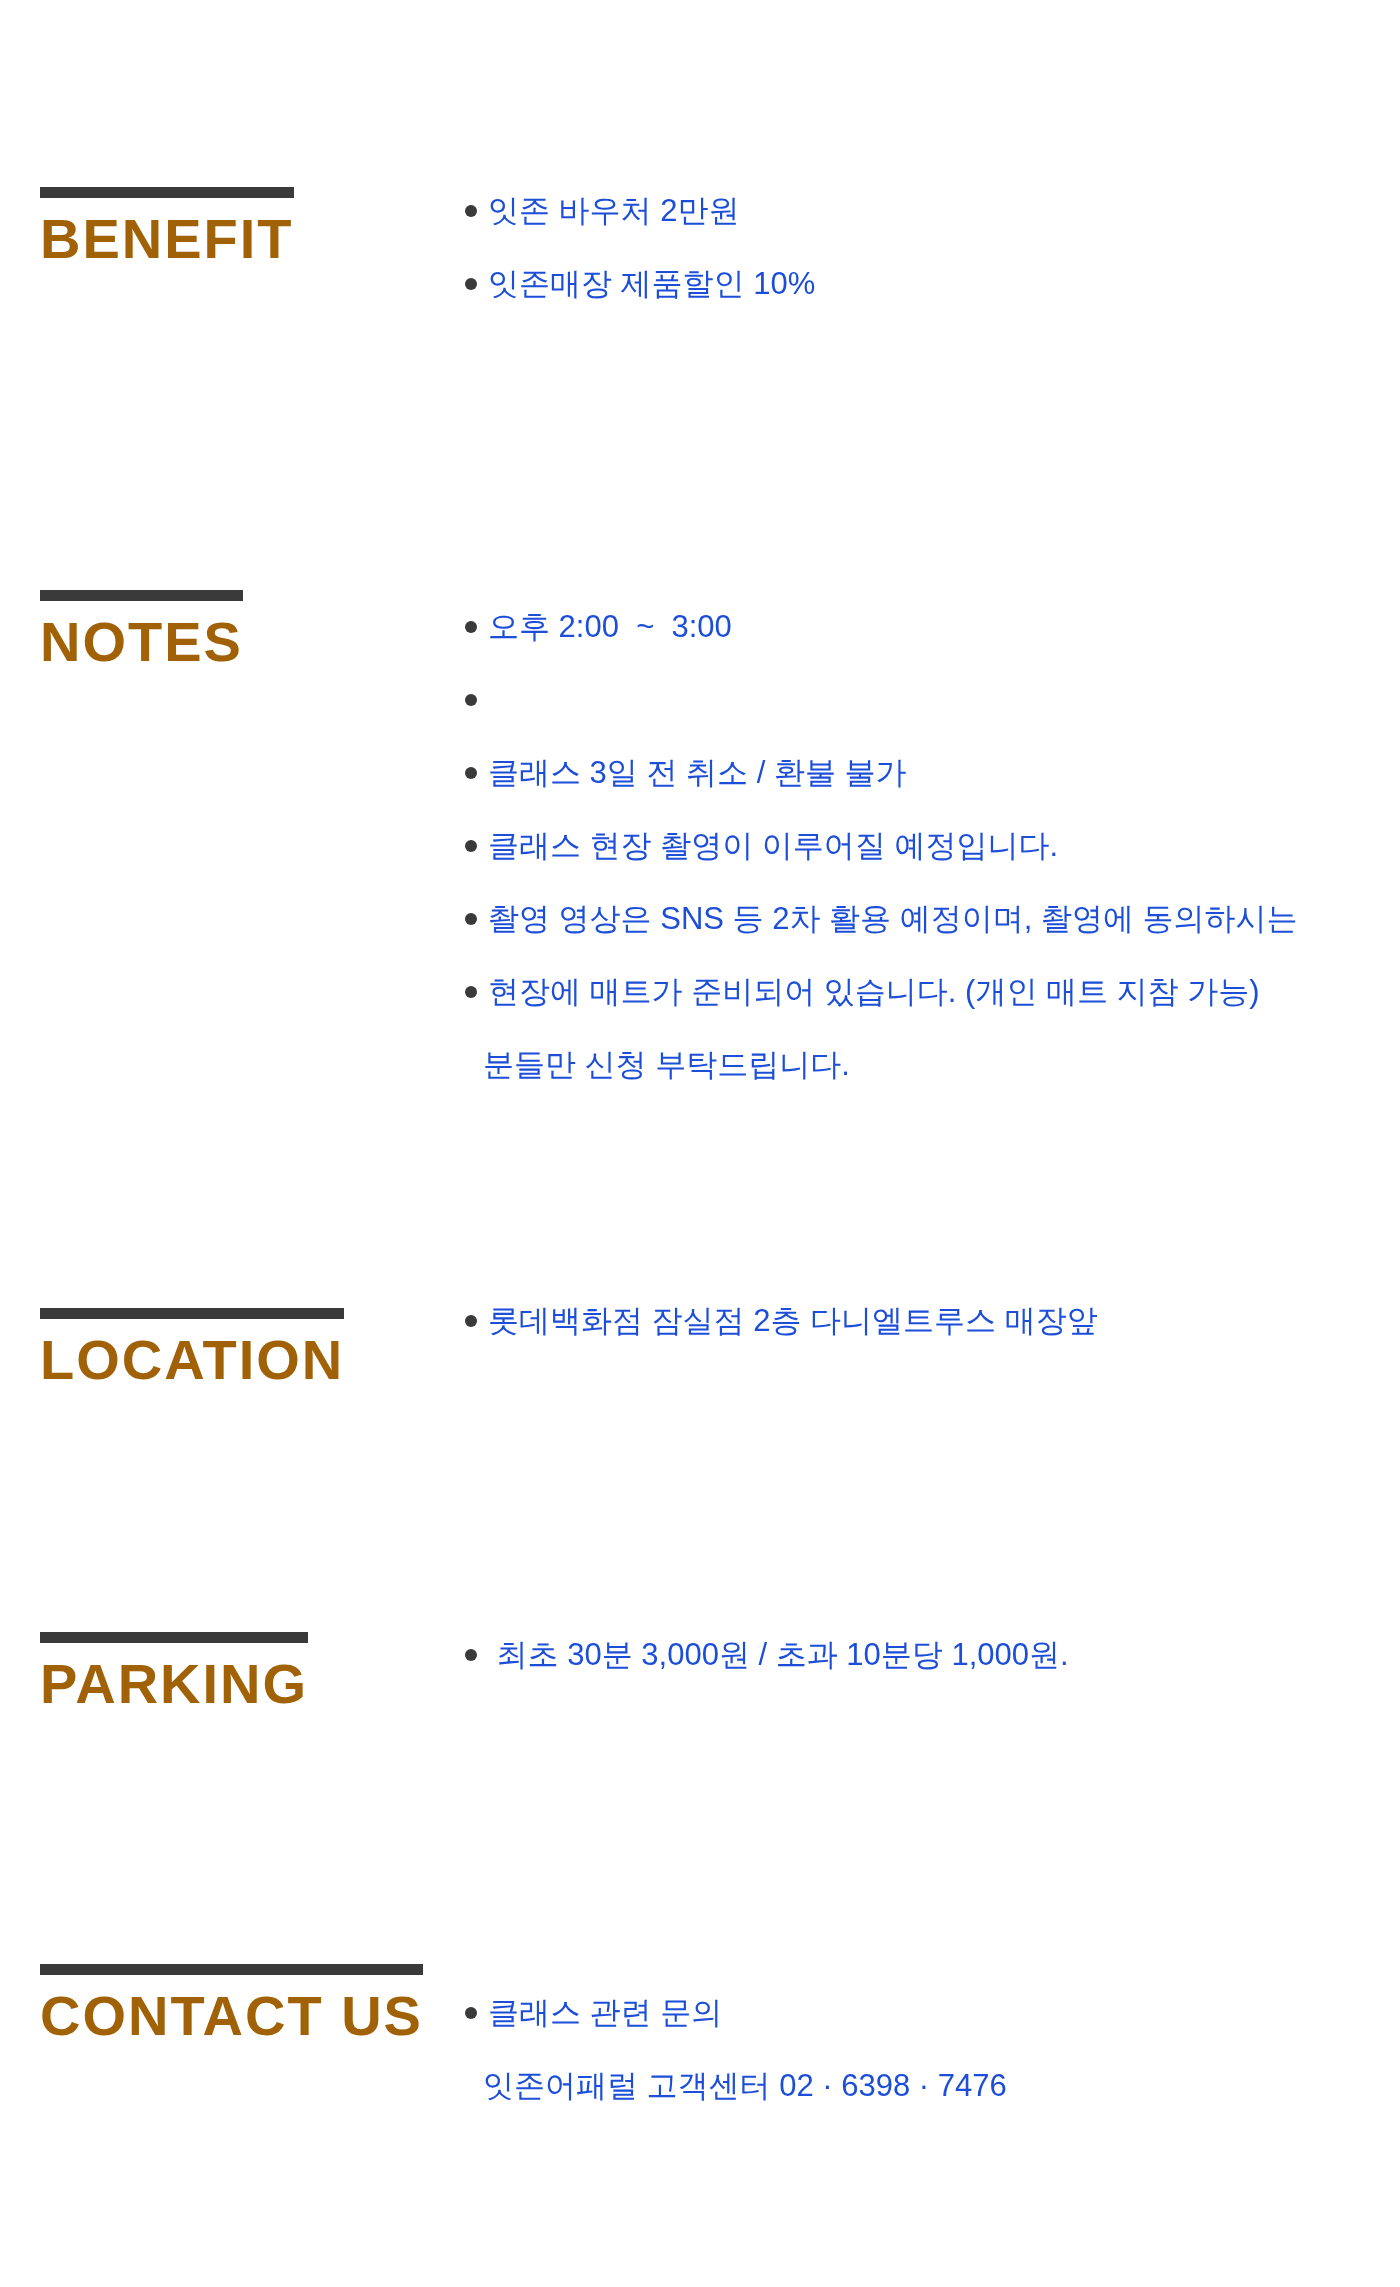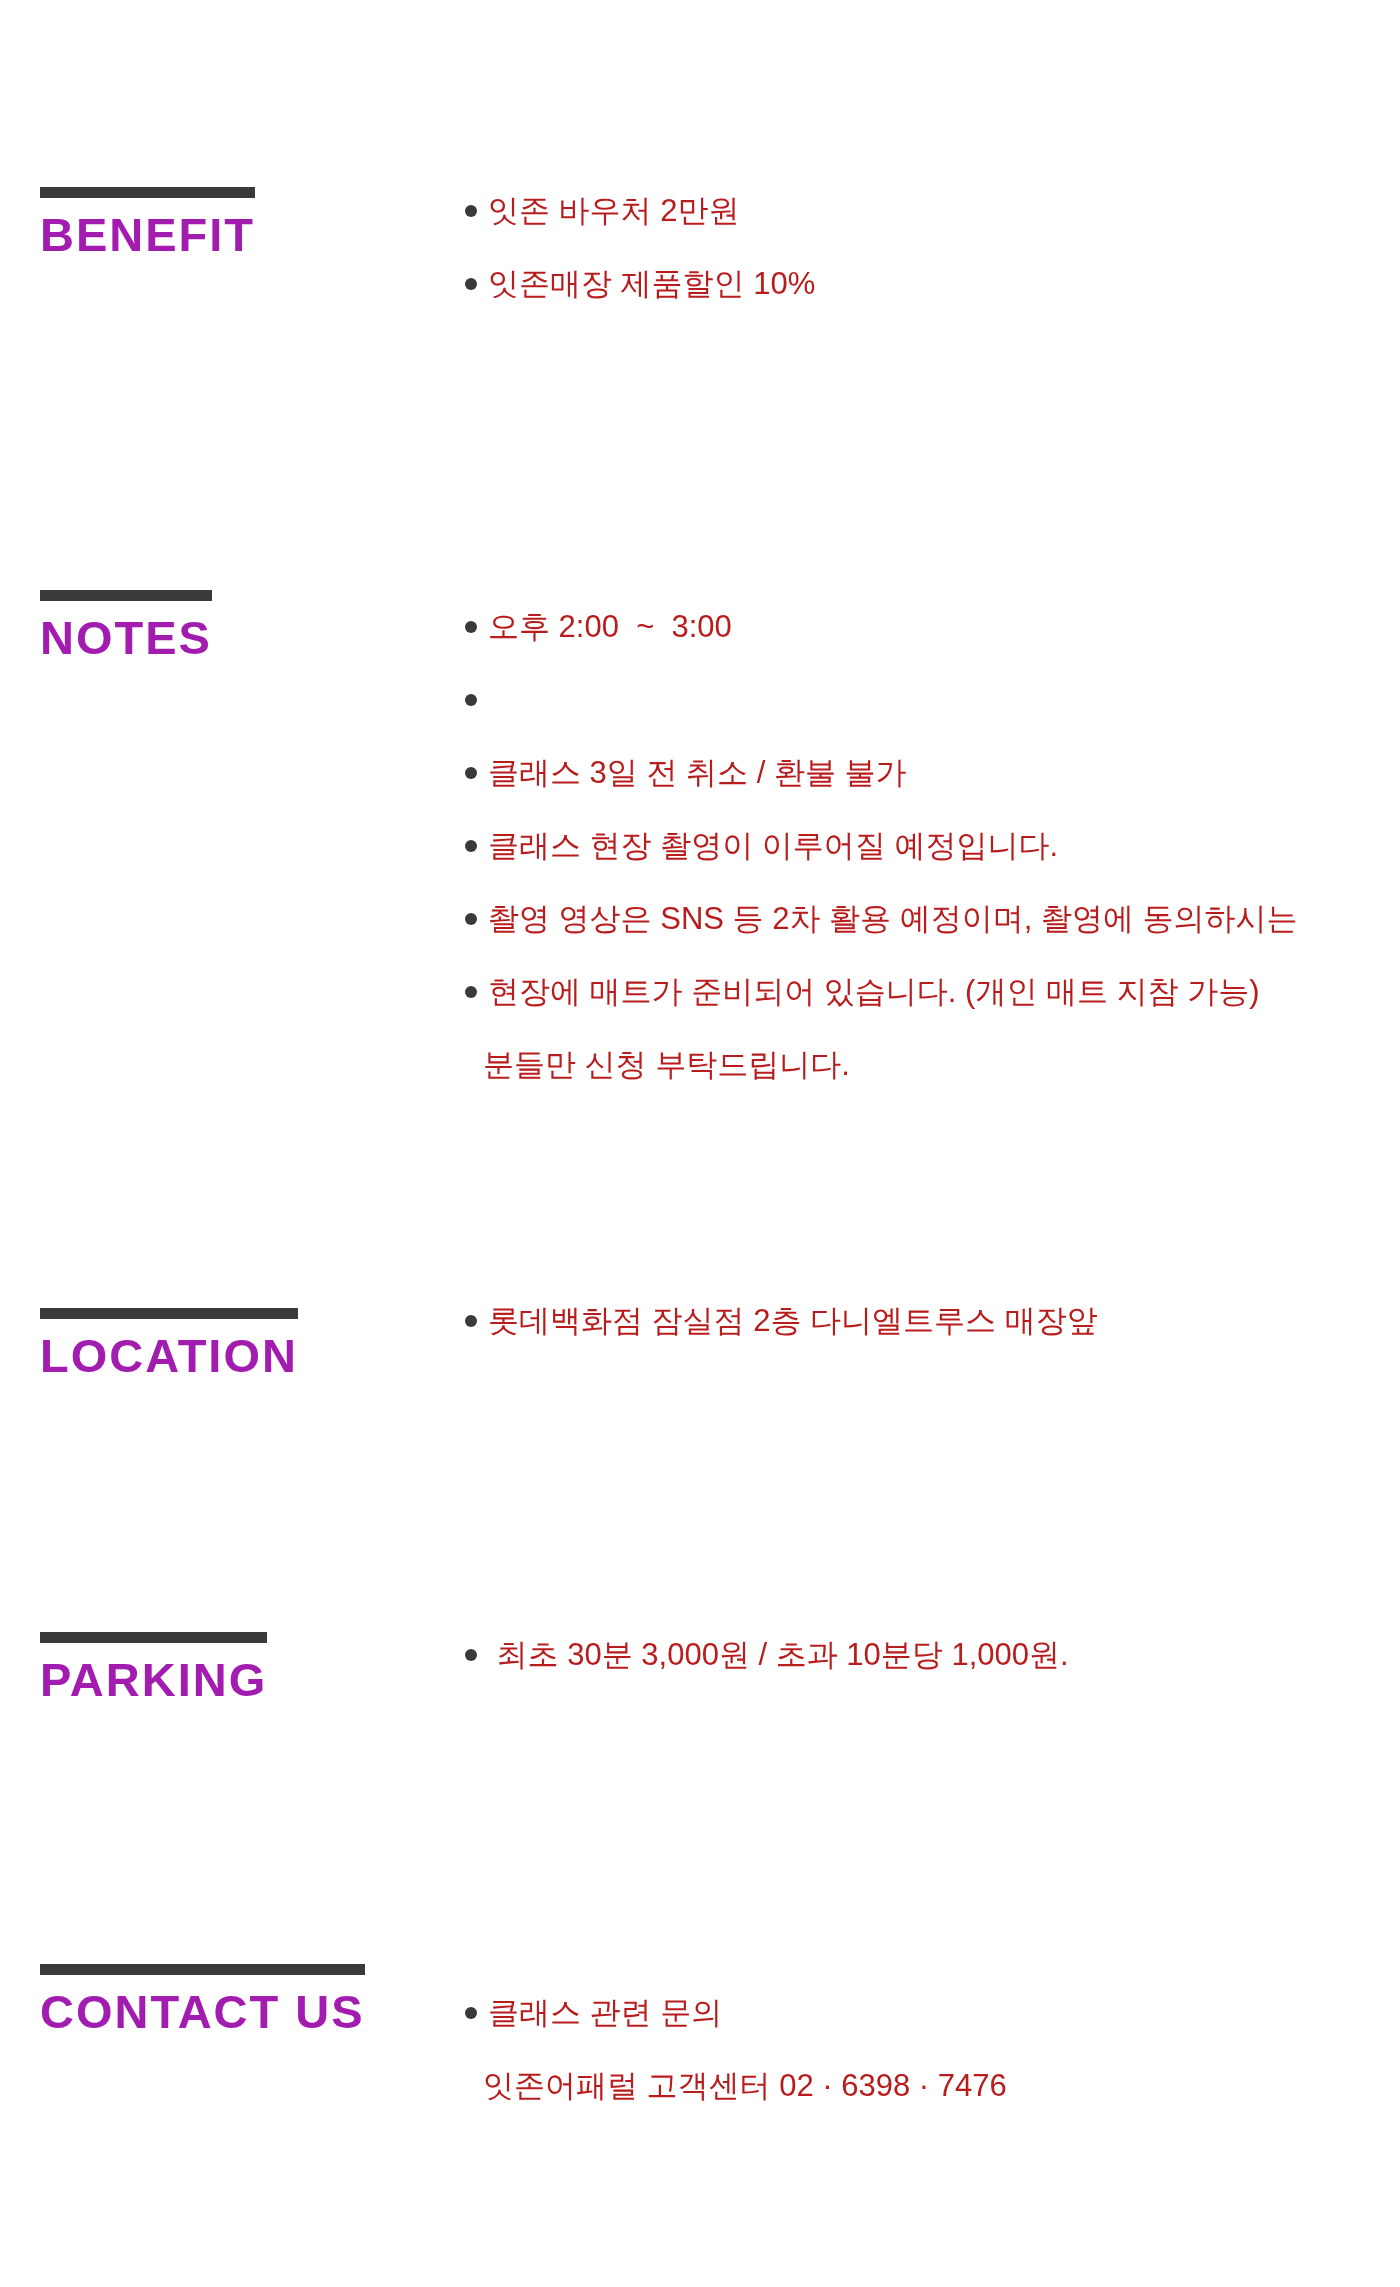--- a/index.html
+++ b/index.html
@@ -8,32 +8,32 @@
     width:1400px;height:2287px;
     background:#ffffff;
     overflow:hidden;
     font-family:"Liberation Sans","DejaVu Sans",sans-serif;
     color:#3a3a3a;
   }
   .hblock{position:absolute;left:40px;display:inline-block;}
   .hbar{height:11px;background:#3a3a3a;margin-bottom:13px;}
   .hblock h2{
     margin:0;padding:0;
-    font-size:47px;font-weight:bold;line-height:1;
-    letter-spacing:2px;color:#a21caf;white-space:nowrap;
+    font-size:56px;font-weight:bold;line-height:1;
+    letter-spacing:2px;color:#a16207;white-space:nowrap;
   }
   .cblock{position:absolute;left:465px;}
   .line{display:flex;align-items:center;height:73px;}
   .dot{
     width:12px;height:12px;border-radius:50%;
     background:#3a3a3a;margin-right:11px;flex:none;
   }
   .indent{width:18px;flex:none;}
   .txt{
-    font-size:31px;line-height:1.2;color:#b91c1c;
+    font-size:31px;line-height:1.2;color:#1d4ed8;
     white-space:pre;letter-spacing:0px;
   }
 </style>
 </head>
 <body>
 
 <div id="page">
 
   <div class="hblock" style="top:187px">
     <div class="hbar"></div>

